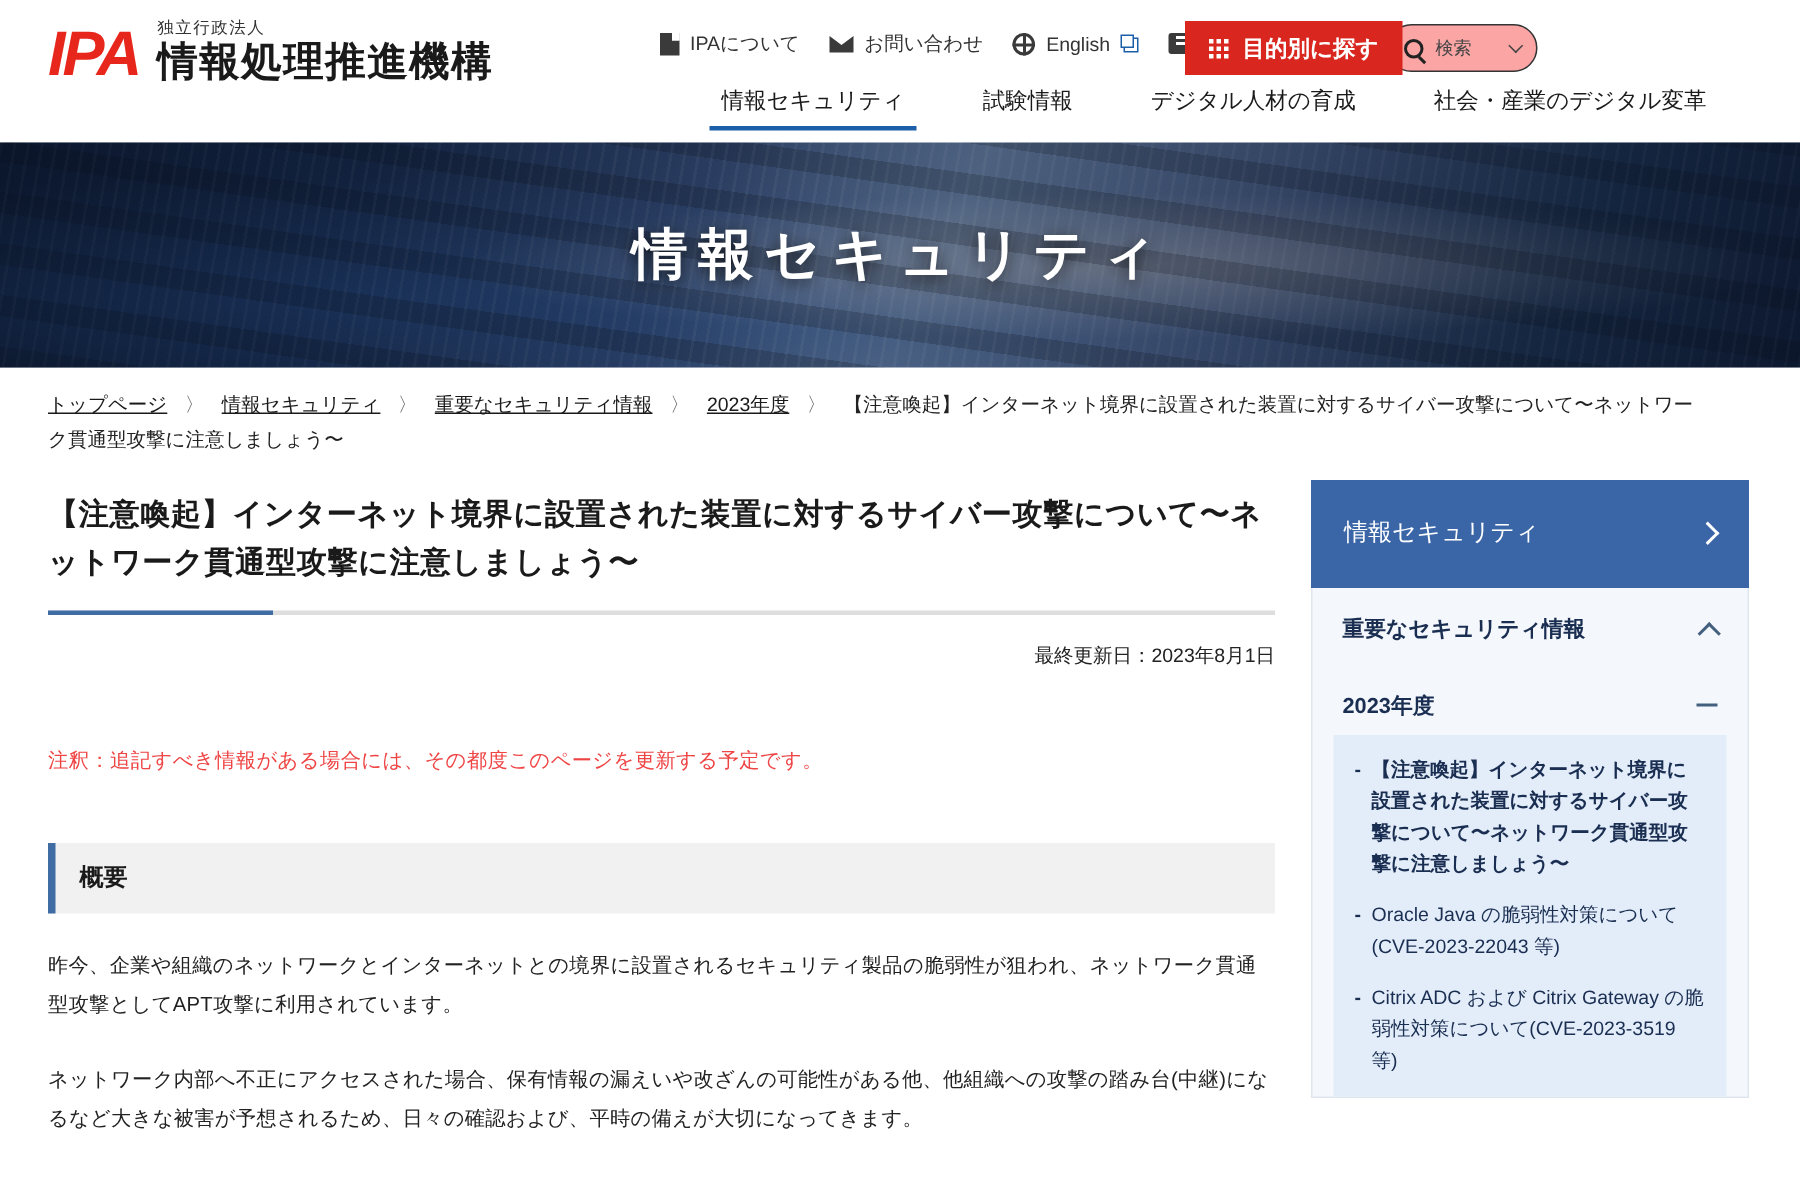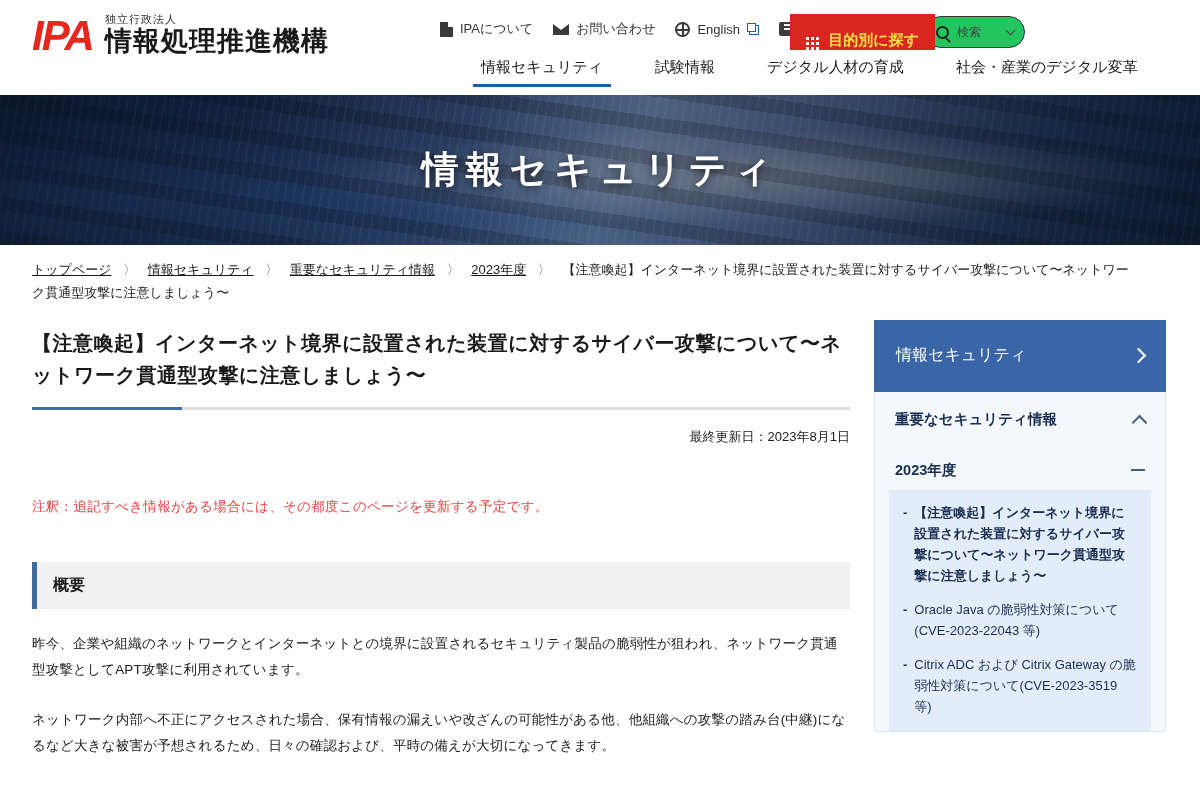--- a/index.html
+++ b/index.html
@@ -32,30 +32,30 @@
   .ico-globe:before{content:"";position:absolute;left:5px;top:-2px;width:1px;height:15px;border-left:2px solid #3a3a3a;}
   .ico-globe:after{content:"";position:absolute;left:-2px;top:5px;width:15px;height:1px;border-top:2px solid #3a3a3a;}
   .ico-sns { width:15px;height:14px;background:#3a3a3a;border-radius:2px;position:relative;}
   .ico-sns:after{content:"";position:absolute;right:2px;top:2px;width:8px;height:2px;background:#fff;box-shadow:0 4px 0 #fff;}
   .ext-mark { display:inline-block; width:10px; height:10px; border:1.5px solid #1b5fa8; margin-left:2px; position:relative; top:1px;}
   .ext-mark:before{content:"";position:absolute;left:-3px;top:-3px;width:7px;height:7px;border:1.5px solid #1b5fa8;background:#fff;}
 
   .search-pill {
     position:absolute; left:925px; top:16px; width:100px; height:32px;
     border:1.5px solid #333; border-radius:17px; display:flex; align-items:center;
-    padding:0 10px; gap:8px; cursor:pointer; background:#22c55e;
+    padding:0 10px; gap:8px; cursor:pointer; background:#fca5a5;
   }
   .ico-search { width:13px;height:13px;border:2px solid #222;border-radius:50%;position:relative;flex:0 0 auto;}
   .ico-search:after{content:"";position:absolute;right:-4px;bottom:-4px;width:6px;height:2px;background:#222;transform:rotate(45deg);}
   .search-label { font-size:12px; color:#444; }
   .chev-dn { width:7px;height:7px;border-right:1.5px solid #444;border-bottom:1.5px solid #444;transform:rotate(45deg);margin-left:auto;position:relative;top:-2px;}
 
   .cta-btn {
-    position:absolute; right:22px; top:14px; height:36px; background:#d9271f; color:#fde047;
-    display:flex; align-items:flex-end; gap:9px; padding:0 16px; font-size:15px; font-weight:bold; cursor:pointer;
+    position:absolute; right:22px; top:14px; height:36px; background:#d9271f; color:#ffffff;
+    display:flex; align-items:center; gap:9px; padding:0 16px; font-size:15px; font-weight:bold; cursor:pointer;
   }
   .grid-dots { display:grid; grid-template-columns:repeat(3,3px); grid-template-rows:repeat(3,3px); gap:2px; }
   .grid-dots i { background:#fff; display:block; width:3px; height:3px; }
 
   .main-nav { position:absolute; left:455px; top:58px; display:flex; gap:0; }
   .nav-item {
     font-size:15px; color:#1a1a1a; padding:0 26px 10px 26px; cursor:pointer; position:relative; white-space:nowrap;
   }
   .nav-item.active:after {
     content:""; position:absolute; left:18px; right:18px; bottom:0; height:3px; background:#1b5fa8;

